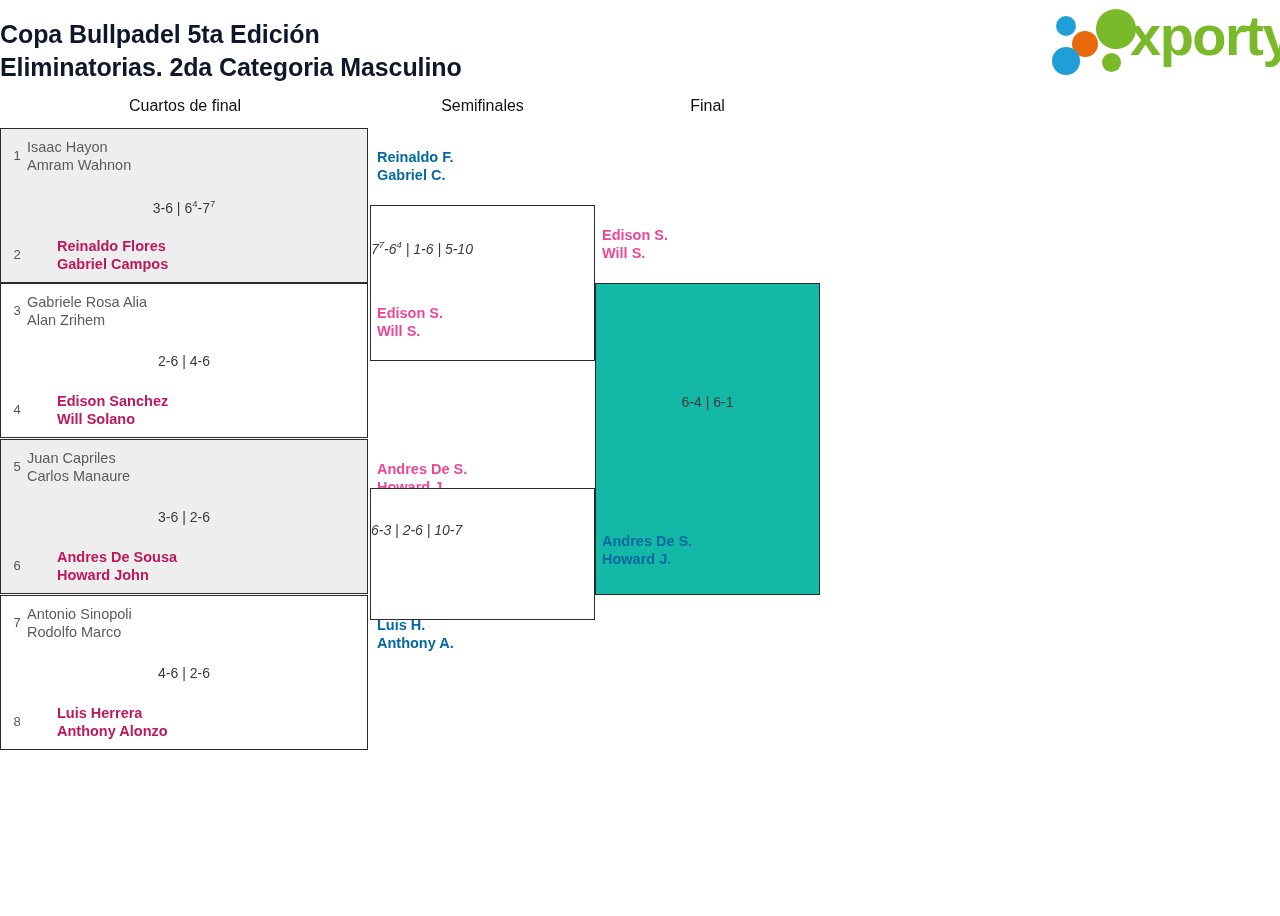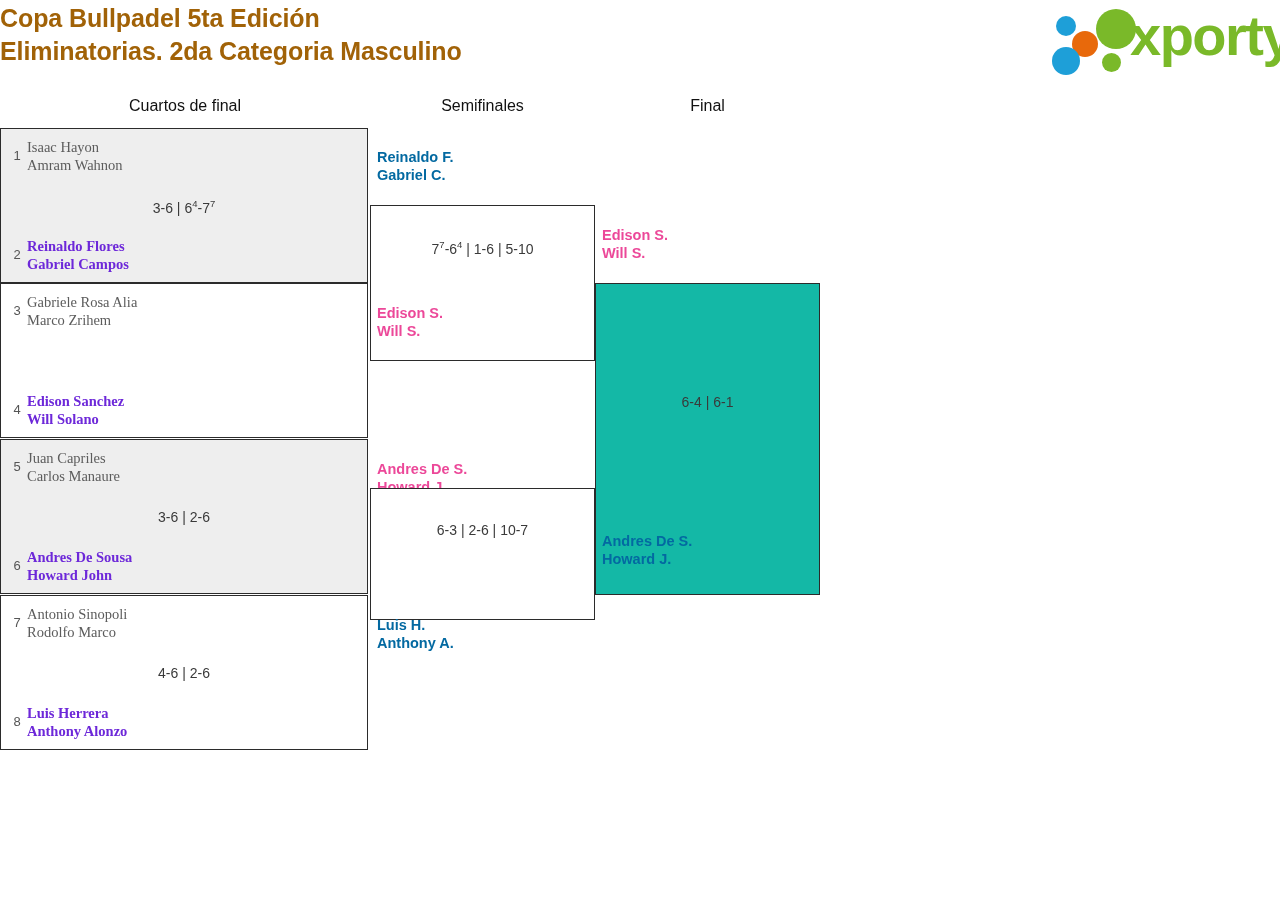--- a/index.html
+++ b/index.html
@@ -18,26 +18,26 @@
   }
 
   
   #header {
     position: absolute;
     left: 0; top: 0;
     width: 1280px; height: 78px;
   }
   #title-block {
     position: absolute;
-    left: 0; top: 2px;
+    left: 0; top: 18px;
     font-size: 25px;
     font-weight: bold;
     line-height: 33px;
     letter-spacing: -0.1px;
-    color: #a16207;
+    color: #0f172a;
     white-space: nowrap;
   }
   #title-line-1, #title-line-2 { display: block; }
 
   
   #logo {
     position: absolute;
     left: 1052px; top: 5px;
     width: 224px; height: 62px;
   }
@@ -109,23 +109,23 @@
     font-size: 13px;
     color: #555555;
     line-height: 36px;
     font-weight: normal;
   }
   .names {
     font-size: 14.5px;
     line-height: 18px;
     white-space: nowrap;
   }
-  .names .nm { display: block; font-family: Liberation Serif, serif; }
+  .names .nm { display: block; }
   .loser .names  { color: #5c5c5c; font-weight: normal; }
-  .winner .names { color: #6d28d9; font-weight: bold; }
+  .winner .names { color: #be185d; font-weight: bold; margin-left: 30px; }
 
   .qf-score {
     position: absolute;
     left: 0; right: 0;
     top: 69px;
     text-align: center;
     font-size: 14px;
     color: #3a3a3a;
     white-space: nowrap;
   }
@@ -140,24 +140,25 @@
     box-sizing: border-box;
     background: #ffffff;
   }
   #sf-box-0 { top: 205px;  height: 156px; }
   #sf-box-1 { top: 488px;  height: 132px; }
 
   .sf-score {
     position: absolute;
     left: 0; right: 0;
     top: 33px;
-    text-align: center;
+    text-align: left;
     font-size: 14px;
     color: #3a3a3a;
     white-space: nowrap;
+    font-style: italic;
   }
   .sf-score sup { font-size: 9.5px; vertical-align: super; }
 
   
   #final-box {
     position: absolute;
     left: 595px;
     top: 283px;
     width: 225px;
     height: 312px;
@@ -236,23 +237,24 @@
         <span class="nm">Gabriel Campos</span>
       </span>
     </div>
   </div>
 
   <div class="qf-block plain" id="qf-block-1">
     <div class="team-slot top loser">
       <span class="seed">3</span>
       <span class="names">
         <span class="nm">Gabriele Rosa Alia</span>
-        <span class="nm">Marco Zrihem</span>
-      </span>
-    </div>
+        <span class="nm">Alan Zrihem</span>
+      </span>
+    </div>
+    <div class="qf-score">2-6 | 4-6</div>
     <div class="team-slot bottom winner">
       <span class="seed">4</span>
       <span class="names">
         <span class="nm">Edison Sanchez</span>
         <span class="nm">Will Solano</span>
       </span>
     </div>
   </div>
 
   <div class="qf-block shaded" id="qf-block-2">

